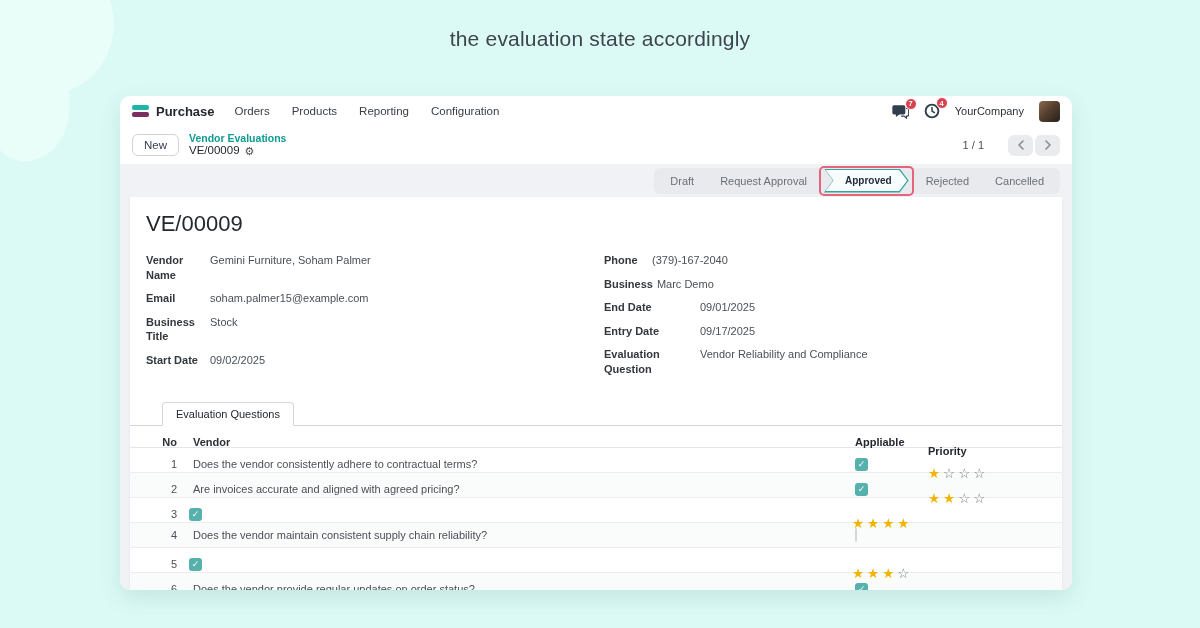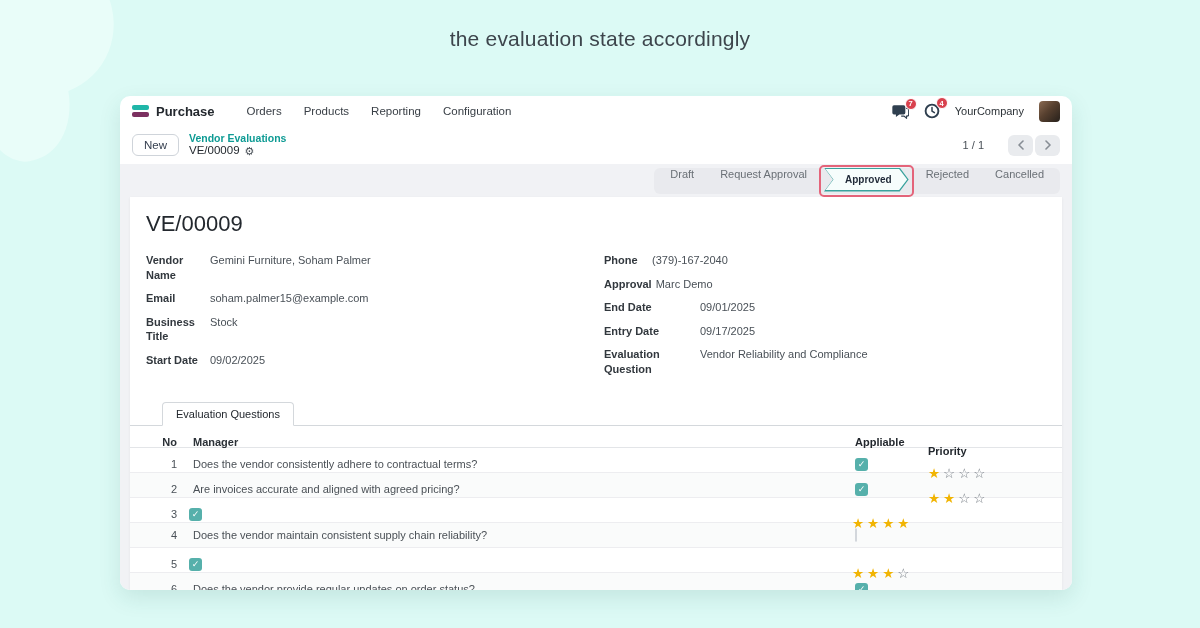--- a/index.html
+++ b/index.html
@@ -13,21 +13,21 @@
   .deco2 { left:-20px; top:40px; width:90px; height:120px; border-radius:55% 45% 60% 40%; transform:rotate(-18deg); }
 
   .caption { position:absolute; top:27px; left:0; right:0; text-align:center;
     font-size:21px; color:#3d454c; letter-spacing:.2px; }
 
   .window { position:absolute; left:120px; top:96px; width:952px; height:494px;
     background:#fff; border-radius:10px; overflow:hidden; color:#374151;
     box-shadow:0 8px 22px rgba(25,90,85,.12); font-size:11px; }
 
   
-  .navbar { height:30px; display:flex; align-items:center; padding:0 12px; gap:32px; }
+  .navbar { height:30px; display:flex; align-items:center; padding:0 12px; gap:20px; }
   .brand { display:flex; align-items:center; gap:7px; }
   .logo { width:17px; height:14px; display:flex; flex-direction:column; justify-content:center; gap:2px; }
   .logo i { display:block; height:5px; border-radius:2px; }
   .logo i.t { background:#1fb6a8; } .logo i.b { background:#7c3060; }
   .app-name { font-weight:700; font-size:13px; color:#23282e; }
   .nav-menus { display:flex; gap:22px; }
   .nav-menu-item { font-size:11.5px; color:#3a4047; cursor:pointer; }
   .nav-right { margin-left:auto; display:flex; align-items:center; gap:15px; }
   .icon-wrap { position:relative; display:flex; }
   .badge { position:absolute; top:-6px; right:-8px; background:#d9414e; color:#fff;
@@ -47,21 +47,21 @@
   .gear { font-size:11px; color:#495057; cursor:pointer; line-height:1; }
   .pager { margin-left:auto; display:flex; align-items:center; gap:24px; }
   .pager-count { font-size:11px; color:#495057; }
   .pager-btns { display:flex; gap:2px; }
   .pager-btn { width:25px; height:21px; border-radius:6px; background:#e9ebee;
     display:flex; align-items:center; justify-content:center; cursor:pointer; }
 
   
   .content { height:426px; background:#f1f2f5; }
   .statusband { height:33px; display:flex; justify-content:flex-end; align-items:center; padding:0 12px; }
-  .steps { display:flex; background:#e9eaee; border-radius:6px; height:26px; padding:0 3px; }
+  .steps { display:flex; align-items:center; background:#e9eaee; border-radius:6px; height:26px; padding:0 3px; }
   .step { font-size:11px; color:#6a7076; padding:0 13px; white-space:nowrap; cursor:pointer; }
   .step-active-wrap { position:relative; margin:0 4px; cursor:pointer; }
   .step-active-wrap::after { content:""; position:absolute; inset:-3px -5px;
     border:2px solid #e4647a; border-radius:5px; pointer-events:none; }
   .arrow { position:relative; height:24px; display:flex; align-items:center; }
   .arrow-shape { position:absolute; inset:0; background:#3aa29d;
     clip-path:polygon(0 0, calc(100% - 9px) 0, 100% 50%, calc(100% - 9px) 100%, 0 100%, 9px 50%); }
   .arrow-shape-inner { position:absolute; inset:1.5px; background:#f6fdfc;
     clip-path:polygon(0 0, calc(100% - 8px) 0, 100% 50%, calc(100% - 8px) 100%, 0 100%, 8px 50%); }
   .arrow-label { position:relative; z-index:2; padding:0 17px 0 21px; font-weight:700; font-size:10px; color:#1f2937; }
@@ -209,21 +209,21 @@
               <span class="flabel">Start Date</span>
               <span class="fvalue">09/02/2025</span>
             </div>
           </div>
         <div class="fgroup" id="right-fields">
             <div class="frow narrow">
               <span class="flabel">Phone</span>
               <span class="fvalue">(379)-167-2040</span>
             </div>
             <div class="frow narrow">
-              <span class="flabel">Approval</span>
+              <span class="flabel">Business</span>
               <span class="fvalue">Marc Demo</span>
             </div>
             <div class="frow wide">
               <span class="flabel">End Date</span>
               <span class="fvalue">09/01/2025</span>
             </div>
             <div class="frow wide">
               <span class="flabel">Entry Date</span>
               <span class="fvalue">09/17/2025</span>
             </div>
@@ -235,21 +235,21 @@
       </div>
 
       <div class="notebook">
         <span class="tab">Evaluation Questions</span>
         <div class="tab-line"></div>
       </div>
 
       <div class="qtable" id="qtable">
           <div class="trow head">
             <span class="c-no">No</span>
-            <span class="c-comment">Manager</span>
+            <span class="c-comment">Vendor</span>
             <span class="c-appliable">Appliable</span>
             <span class="c-priority">Priority</span>
           </div>
           <div class="trow">
             <span class="c-no">1</span>
             <span class="c-comment">Does the vendor consistently adhere to contractual terms?</span>
             <span class="c-appliable">
               <span class="cb checked">✓</span>
             </span>
             <span class="c-priority">

